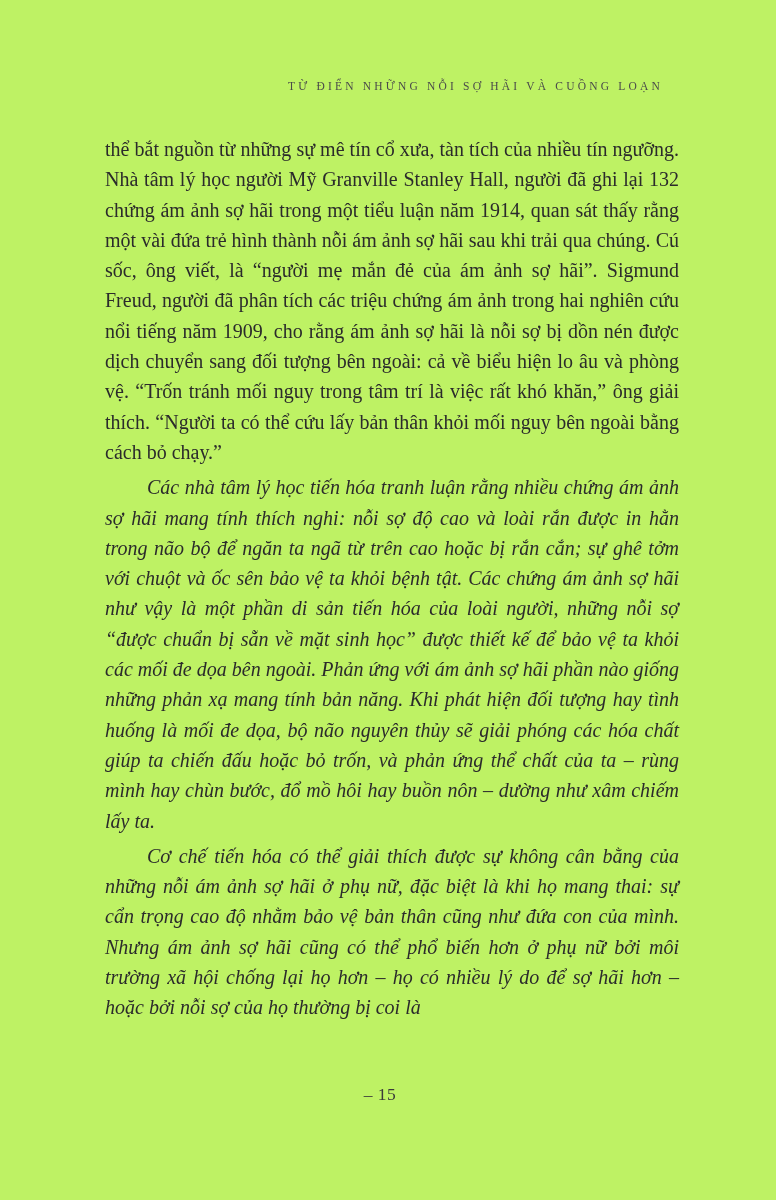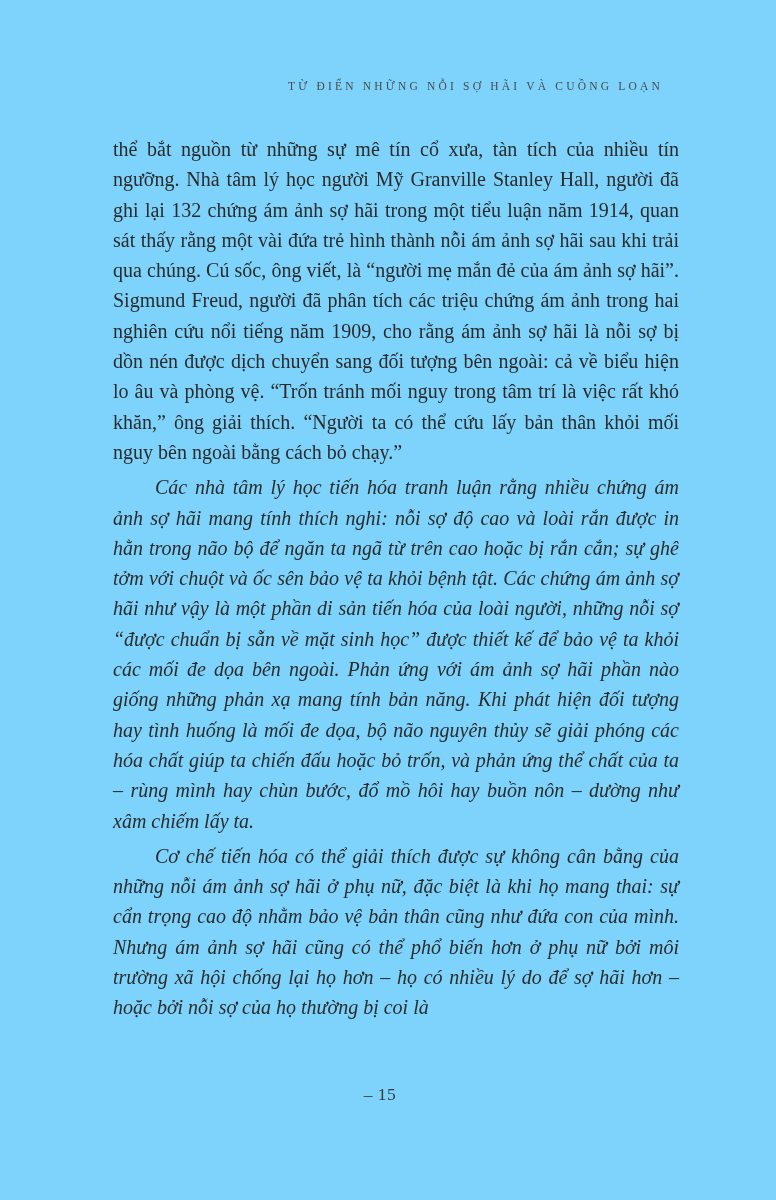--- a/index.html
+++ b/index.html
@@ -4,21 +4,21 @@
 <style>
   html, body {
     margin: 0;
     padding: 0;
     background: #ffffff;
   }
   .page {
     position: relative;
     width: 776px;
     height: 1200px;
-    background: #7dd3fc;
+    background: #bef264;
     overflow: hidden;
     font-family: "Liberation Serif", serif;
     color: #2b2b2b;
   }
   .running-head {
     position: absolute;
     top: 80px;
     left: 97px;
     right: 97px;
     text-align: right;
@@ -34,21 +34,21 @@
     position: absolute;
     top: 134px;
     left: 97px;
     width: 582px;
     font-size: 20px;
     line-height: 30.3px;
     text-align: justify;
     color: #2b2b2b;
   }
   .para {
-    margin: 0 0 5px 16px;
+    margin: 0 0 5px 8px;
     padding: 0;
   }
   .para.indent {
     text-indent: 42px;
     font-style: italic;
   }
   .page-number {
     position: absolute;
     top: 1084px;
     left: 97px;

